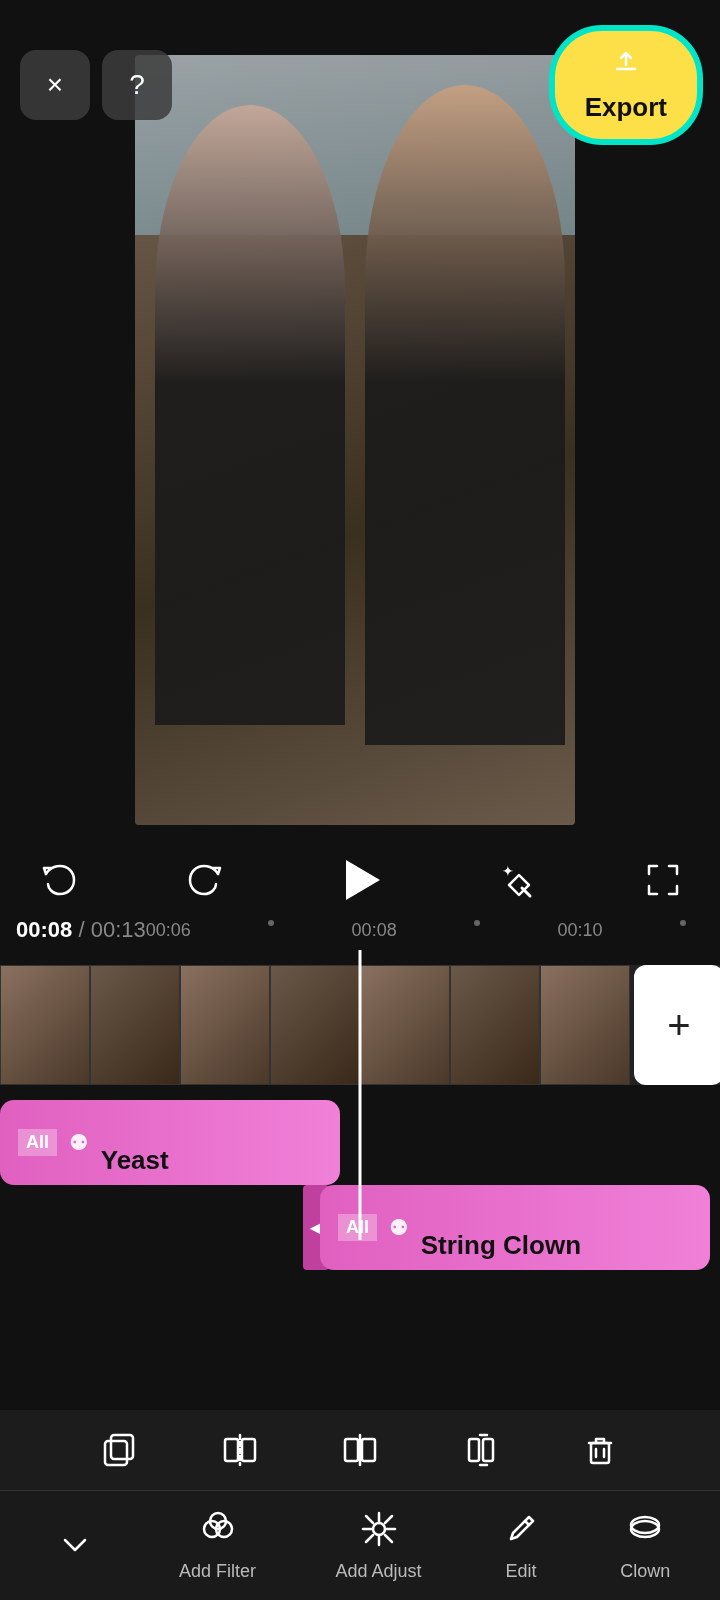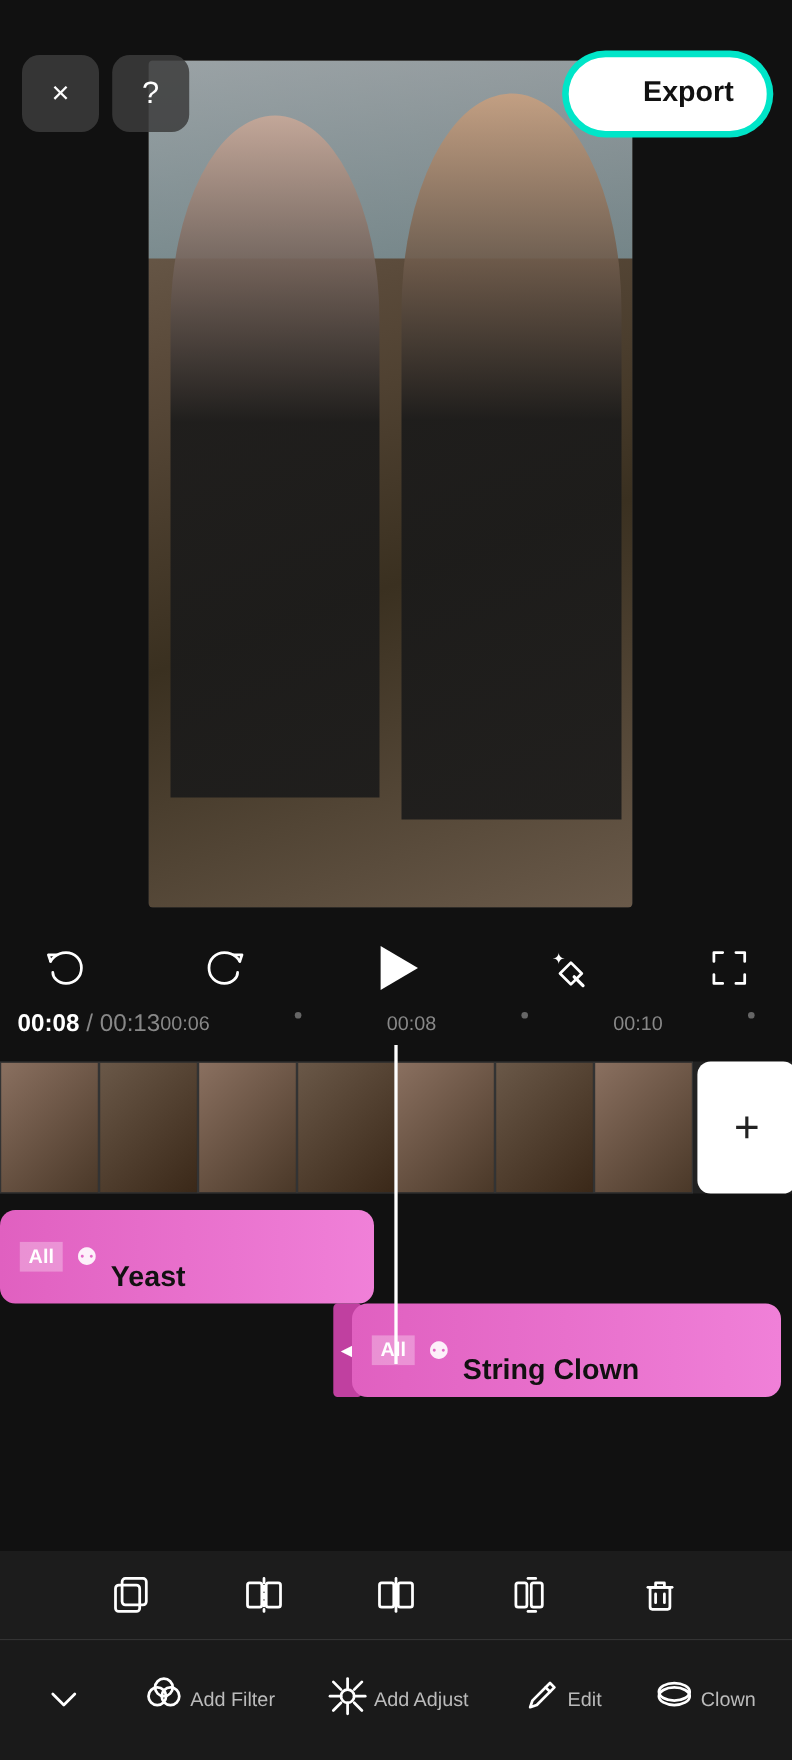--- a/index.html
+++ b/index.html
@@ -36,32 +36,33 @@
       background: rgba(60,60,60,0.85);
       border: none;
       color: #fff;
       font-size: 28px;
       display: flex;
       align-items: center;
       justify-content: center;
       cursor: pointer;
     }
     .export-btn {
-      background: #ffffff;
+      background: #fde047;
       border: 3px solid #00e5c8;
       border-radius: 50px;
       padding: 16px 30px;
       display: flex;
-      align-items: flex-start;
+      align-items: center;
       gap: 10px;
       font-size: 26px;
       font-weight: 700;
       color: #111;
       cursor: pointer;
       box-shadow: 0 0 0 3px #00e5c8;
+      flex-direction: column;
     }
     .export-btn .upload-icon {
       font-size: 26px;
     }
 
     
     .video-preview {
       position: absolute;
       top: 55px;
       left: 135px;
@@ -350,21 +351,21 @@
       height: 110px;
       background: #1a1a1a;
       display: flex;
       align-items: center;
       justify-content: space-around;
       padding: 0 10px;
       border-top: 1px solid #333;
     }
     .nav-item {
       display: flex;
-      flex-direction: row;
+      flex-direction: column;
       align-items: center;
       gap: 4px;
       cursor: pointer;
       color: #bbb;
     }
     .nav-item .nav-icon {
       font-size: 32px;
     }
     .nav-item .nav-label {
       font-size: 18px;

